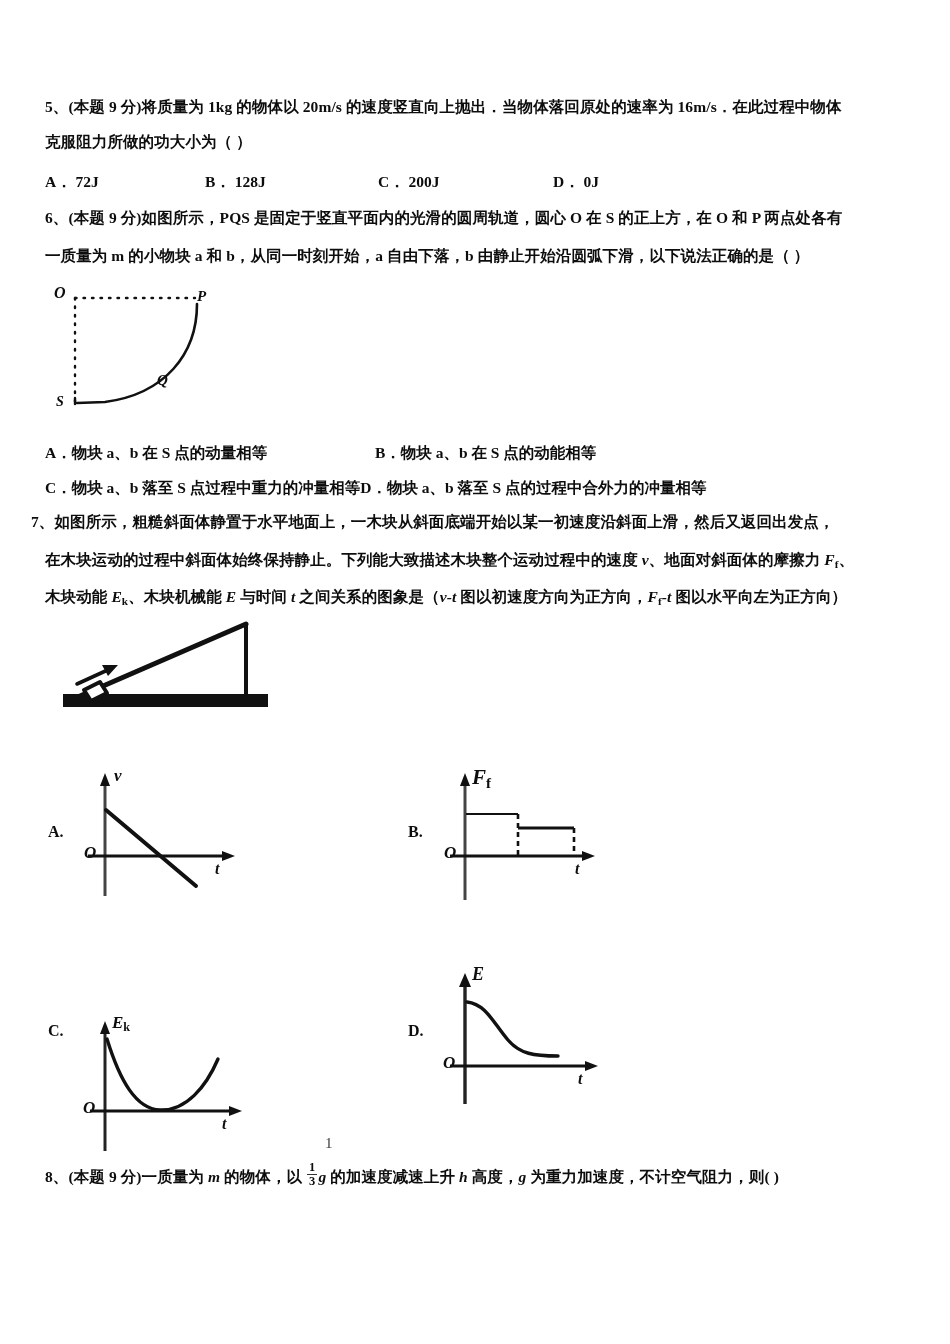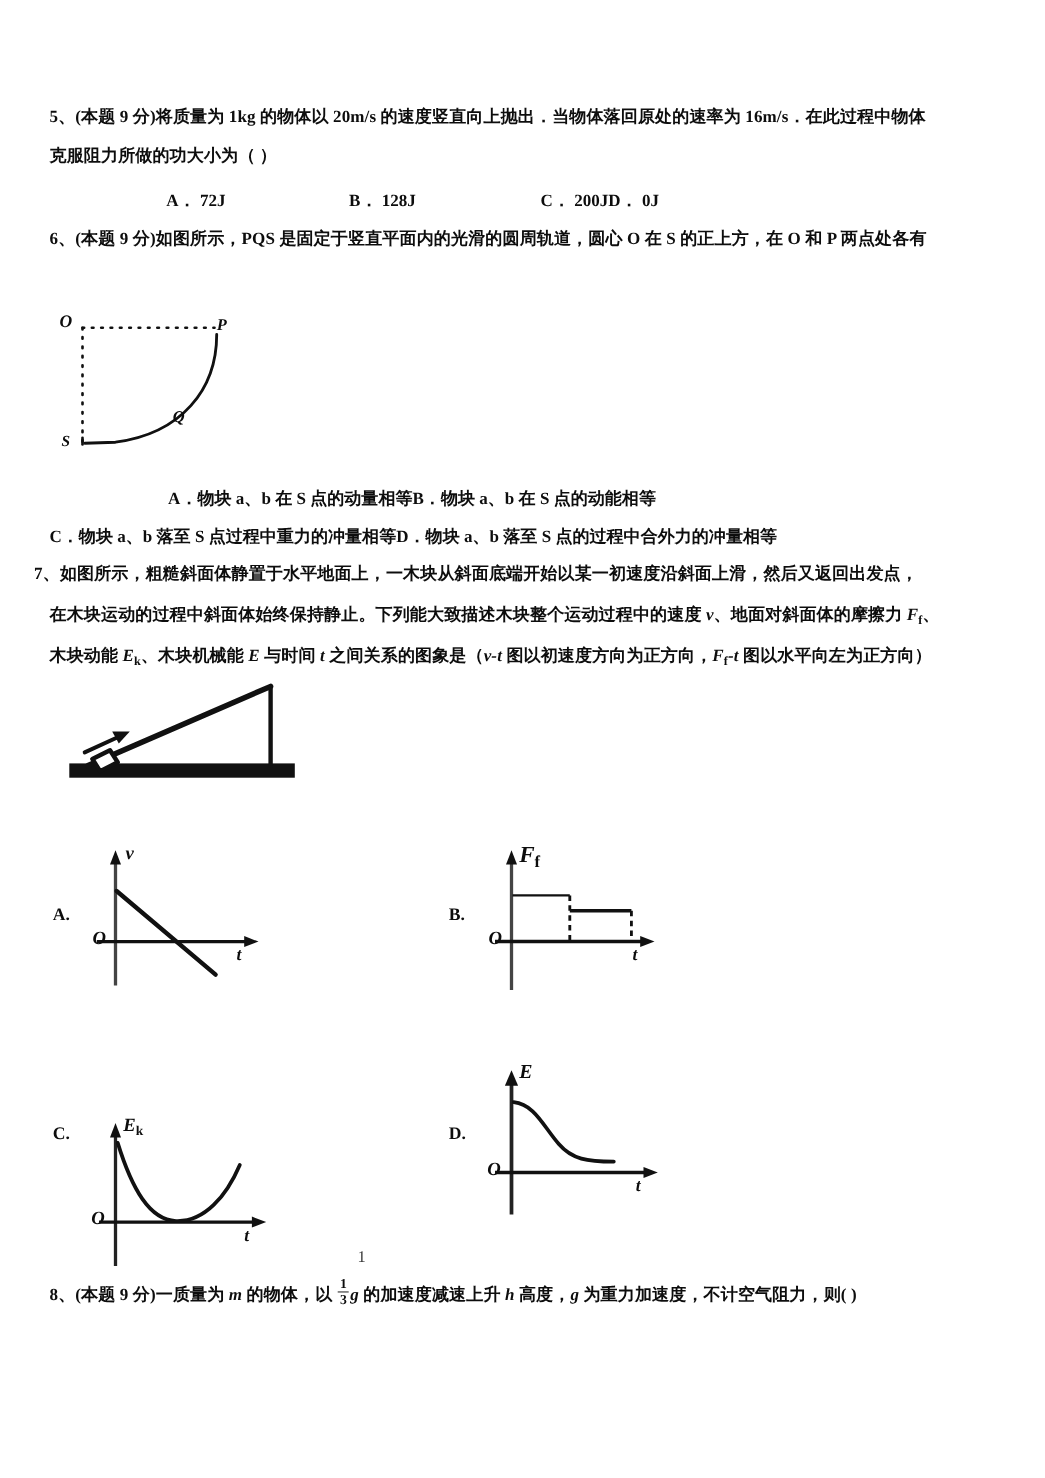--- a/index.html
+++ b/index.html
@@ -31,21 +31,21 @@
     line-height: 1.1;
   }
   .it { font-style: italic; }
   .sub { font-size: 0.72em; vertical-align: -0.28em; font-style: normal; }
   .opt-row {
     position: absolute;
     font-size: 15.5px;
     font-weight: bold;
     white-space: nowrap;
   }
-  .opt-row span.slot { display: inline-block; text-align: right; }
+  .opt-row span.slot { display: inline-block; }
 
   
   .frac {
     display: inline-block;
     vertical-align: -0.35em;
     text-align: center;
     font-size: 0.95em;
     line-height: 1;
     margin: 0 1px;
     position: relative;
@@ -93,20 +93,21 @@
 <div class="page">
 
   <div class="qline" style="left:45px; top:98px;">5、(本题 9 分)将质量为 1kg 的物体以 20m/s 的速度竖直向上抛出．当物体落回原处的速率为 16m/s．在此过程中物体</div>
   <div class="qline" style="left:45px; top:133px;">克服阻力所做的功大小为（  ）</div>
 
   <div class="opt-row" style="left:45px; top:172px;">
     <span class="slot" style="width:160px"><span>A．</span>&nbsp;<span>72J</span></span><span class="slot" style="width:173px"><span>B．</span>&nbsp;<span>128J</span></span><span class="slot" style="width:175px"><span>C．</span>&nbsp;<span>200J</span></span><span class="slot"><span>D．</span>&nbsp;<span>0J</span></span>
   </div>
 
   <div class="qline" style="left:45px; top:209px;">6、(本题 9 分)如图所示，PQS 是固定于竖直平面内的光滑的圆周轨道，圆心 O 在 S 的正上方，在 O 和 P 两点处各有</div>
+  <div class="qline" style="left:45px; top:247px;">一质量为 m 的小物块 a 和 b，从同一时刻开始，a 自由下落，b 由静止开始沿圆弧下滑，以下说法正确的是（   ）</div>
 
   <div class="fig" style="left:45px; top:282px; width:200px; height:135px;">
     <svg width="200" height="135" viewBox="0 0 200 135">
 
       <line x1="30" y1="16" x2="150" y2="16" stroke="#111" stroke-width="2.4" stroke-linecap="round" stroke-dasharray="1.5 7"></line>
 
       <line x1="30" y1="16" x2="30" y2="122" stroke="#111" stroke-width="2.4" stroke-linecap="round" stroke-dasharray="1.5 7"></line>
 
       <path d="M 152 22 C 152 72, 120 112, 60 120 L 32 121" fill="none" stroke="#111" stroke-width="2.6" stroke-linecap="round"></path>
 

